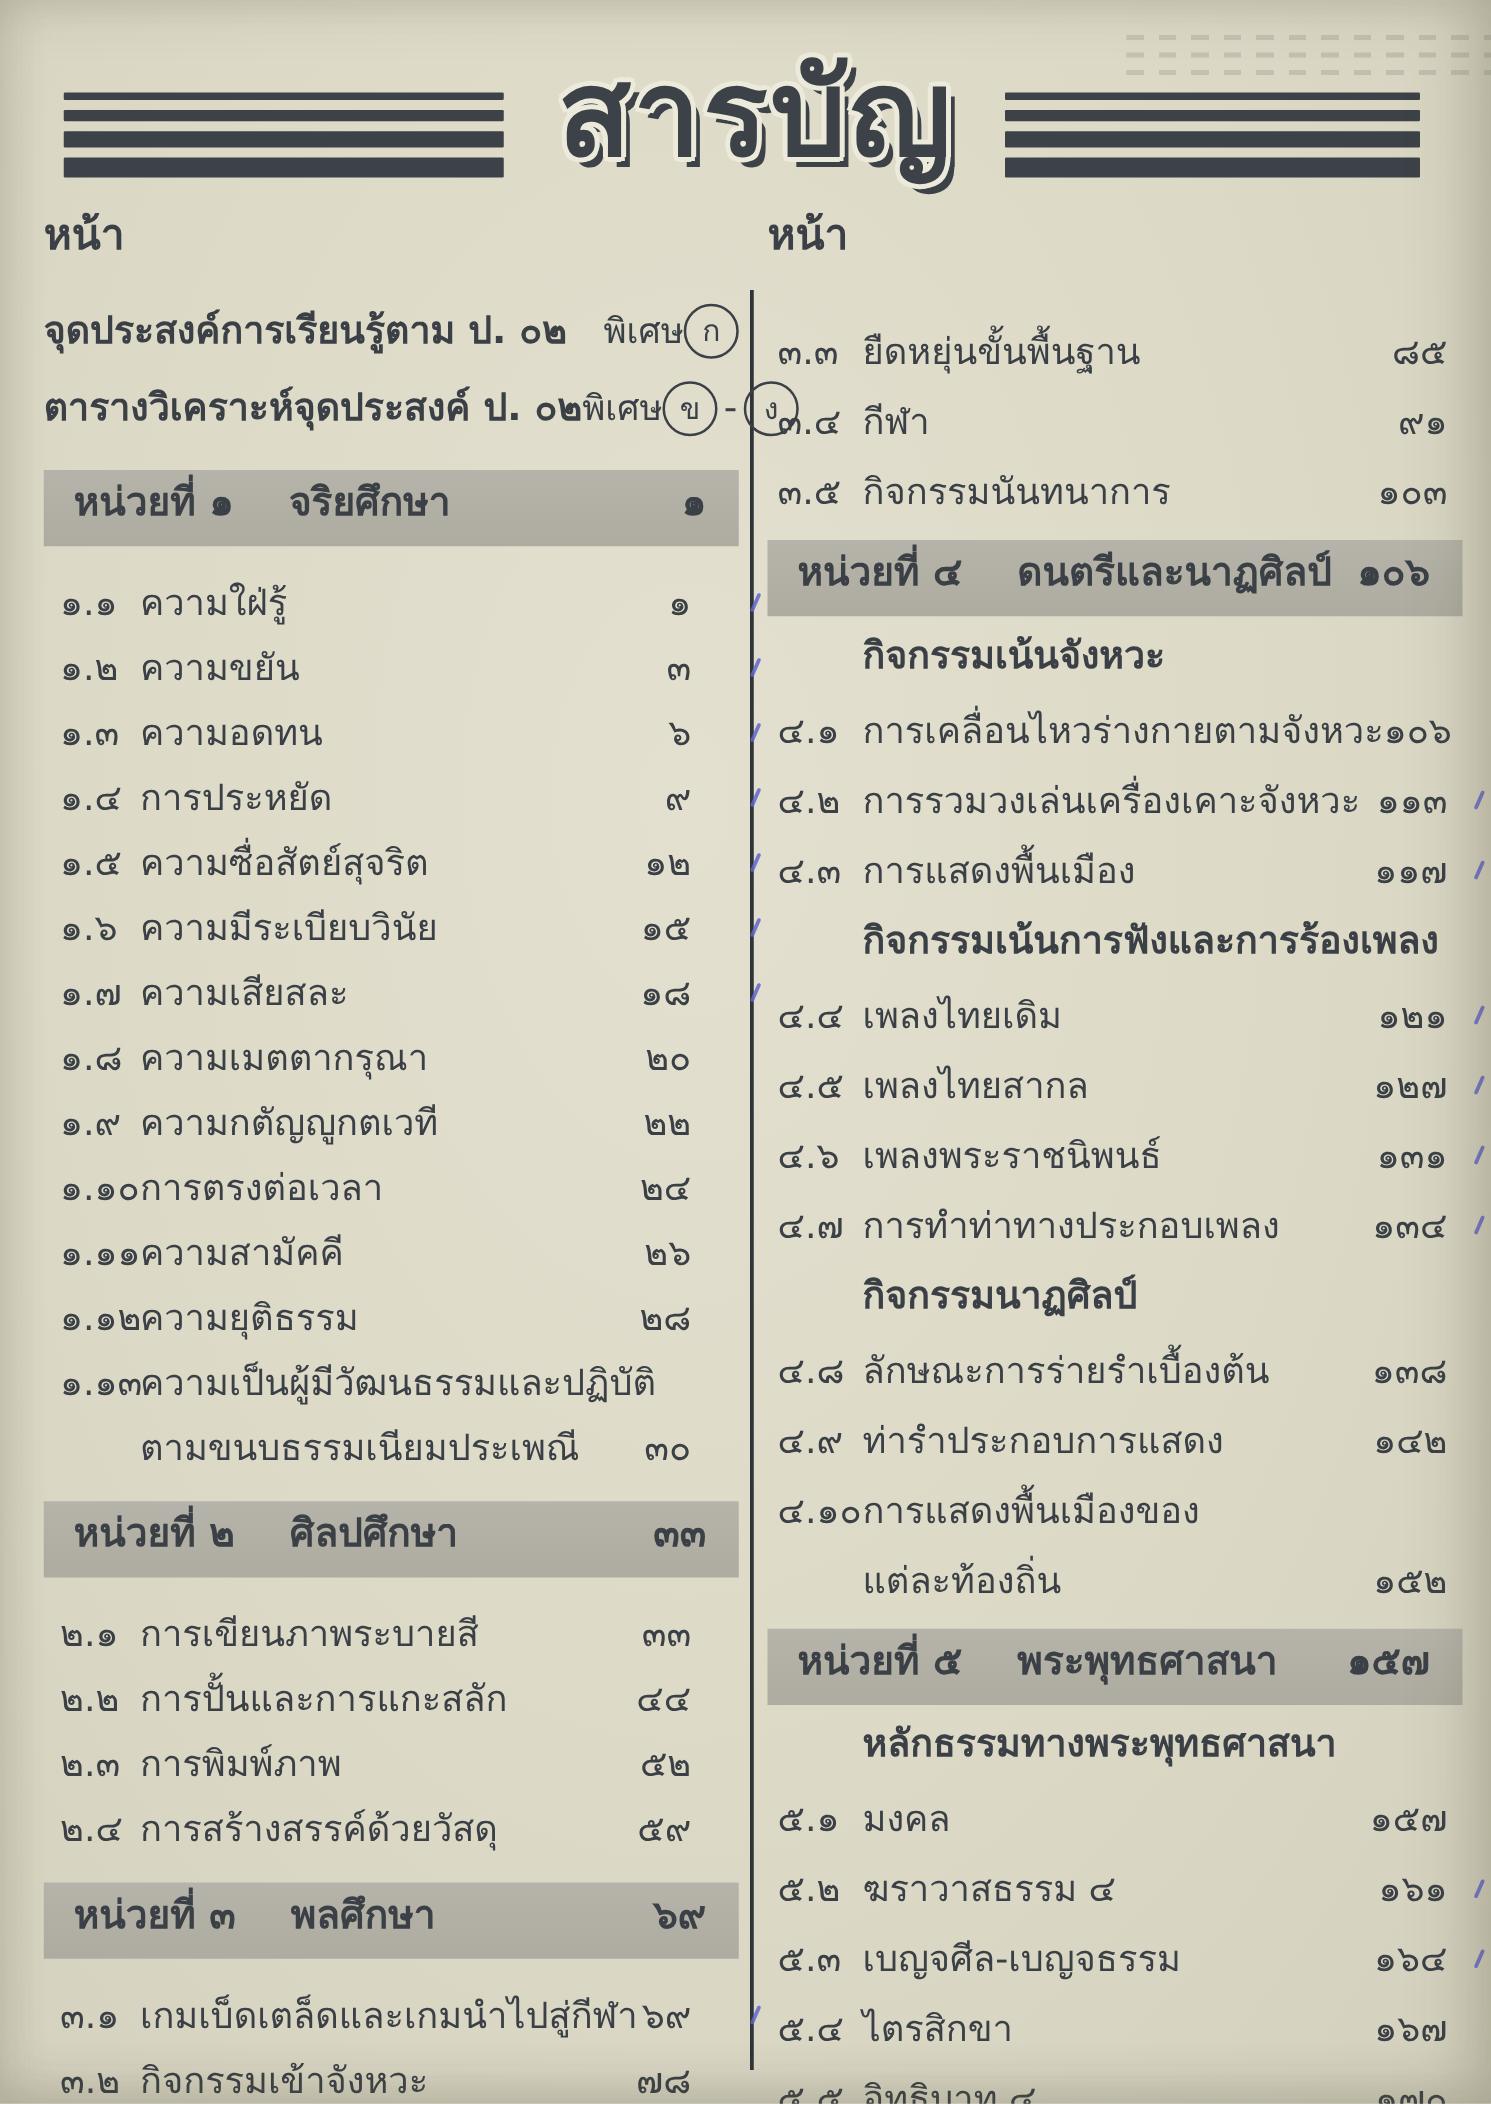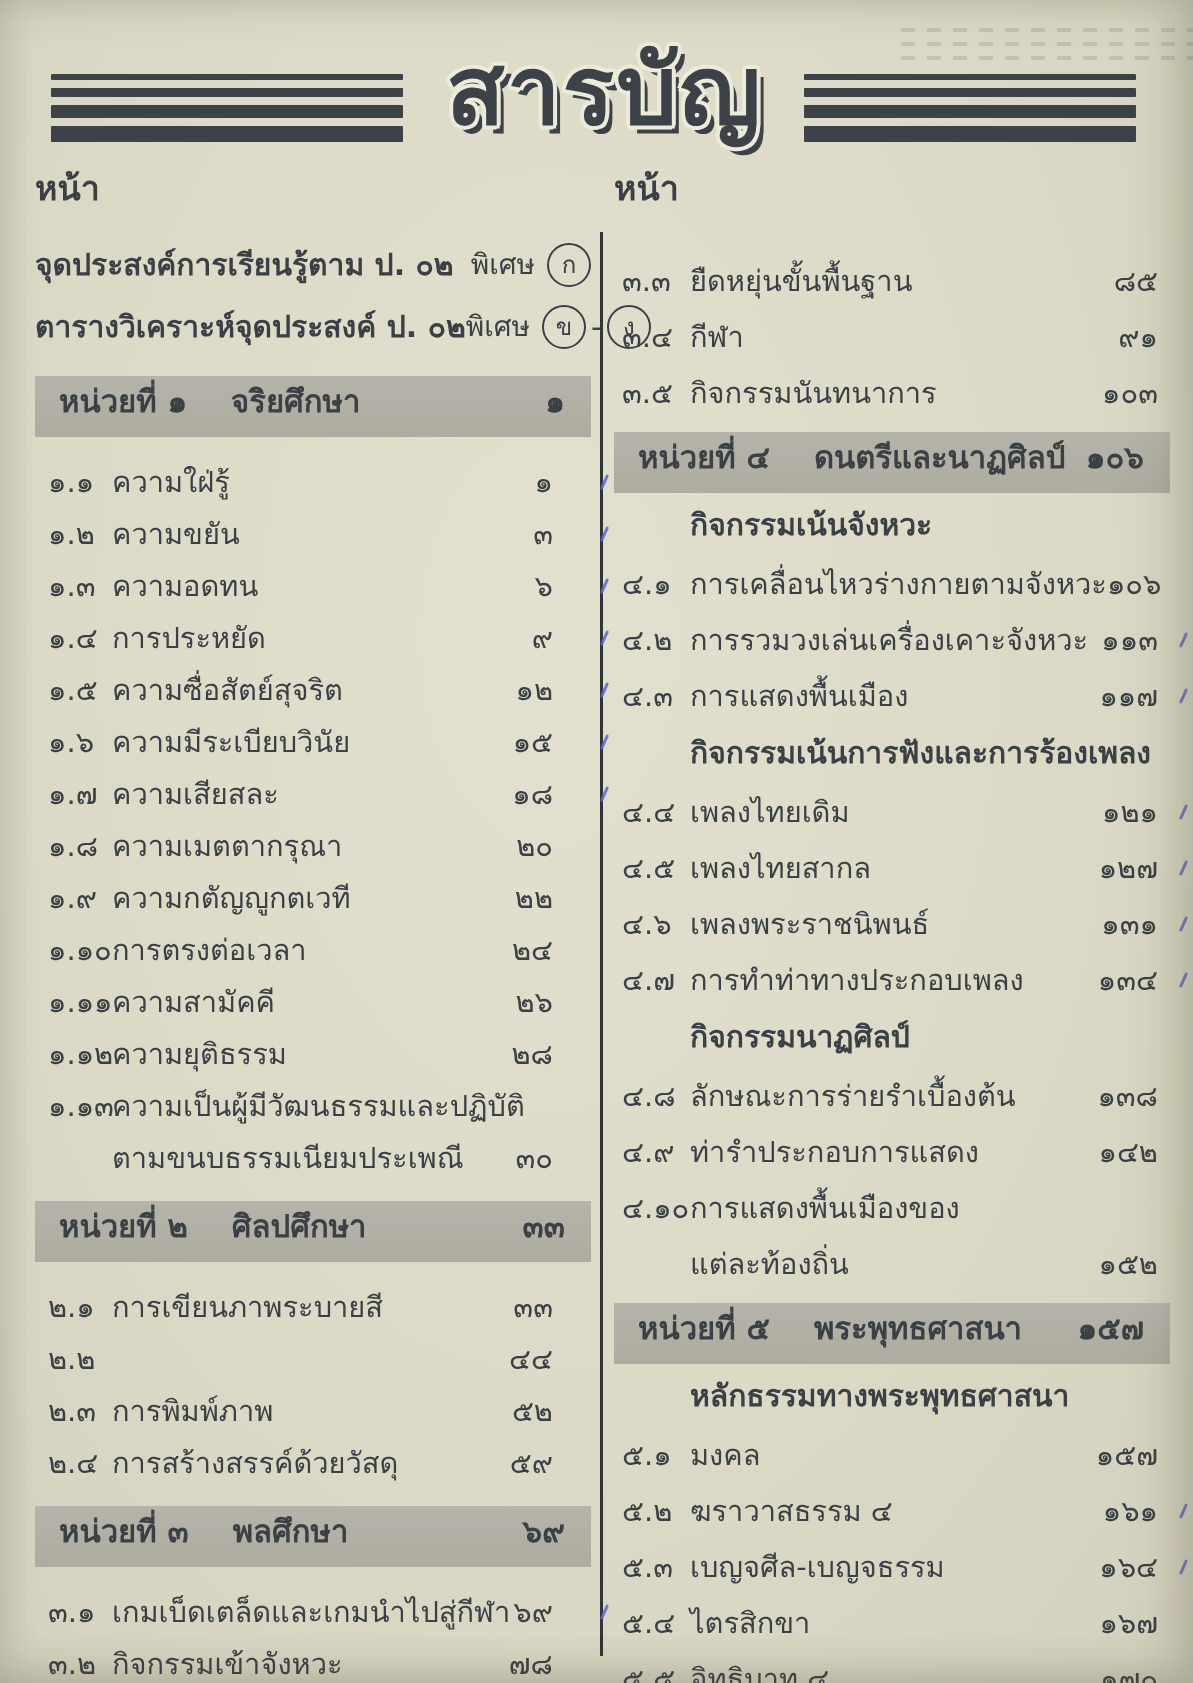--- a/index.html
+++ b/index.html
@@ -39,21 +39,21 @@
   .divider { position:absolute; left:600px; top:232px; width:3px; height:1424px; background:#2f3437; }
   .col { position:absolute; top:168px; width:556px; }
   .col-left  { left:35px; }
   .col-right { left:614px; }
   .page-header { text-align:left; font-weight:bold; font-size:34px; line-height:40px; }
   .col-left  .page-header { padding-right:38px; margin-bottom:34px; }
   .col-right .page-header { padding-right:80px; margin-bottom:56px; }
   
   .front { display:flex; align-items:center; font-size:30px; line-height:46px; height:46px; margin-bottom:16px; font-weight:700; white-space:nowrap; }
   .front + .front { margin-bottom:0; }
-  .f-label { margin-left:auto; font-weight:400; margin-right:12px; font-size:28px; }
+  .f-label { margin-left:auto; font-weight:400; font-size:28px; }
   .circle {
     width:44px; height:44px; border:2px solid #3a4045; border-radius:50%;
     display:inline-flex; align-items:center; justify-content:center;
     font-size:24px; font-weight:400; flex:none;
   }
   .c-sep { font-weight:400; margin:0 5px; }
   
   .unit {
     display:flex; align-items:flex-start; height:61px;
     background:linear-gradient(180deg,#b6b4aa,#aeaca0);
@@ -210,20 +210,21 @@
         <span class="u-title">ศิลปศึกษา</span>
         <span class="u-page">๓๓</span>
       </div>
       <div class="item">
         <span class="i-no">๒.๑</span>
         <span class="i-title">การเขียนภาพระบายสี</span>
         <span class="i-page">๓๓</span>
       </div>
       <div class="item">
         <span class="i-no">๒.๒</span>
+        <span class="i-title">การปั้นและการแกะสลัก</span>
         <span class="i-page">๔๔</span>
       </div>
       <div class="item">
         <span class="i-no">๒.๓</span>
         <span class="i-title">การพิมพ์ภาพ</span>
         <span class="i-page">๕๒</span>
       </div>
       <div class="item">
         <span class="i-no">๒.๔</span>
         <span class="i-title">การสร้างสรรค์ด้วยวัสดุ</span>

